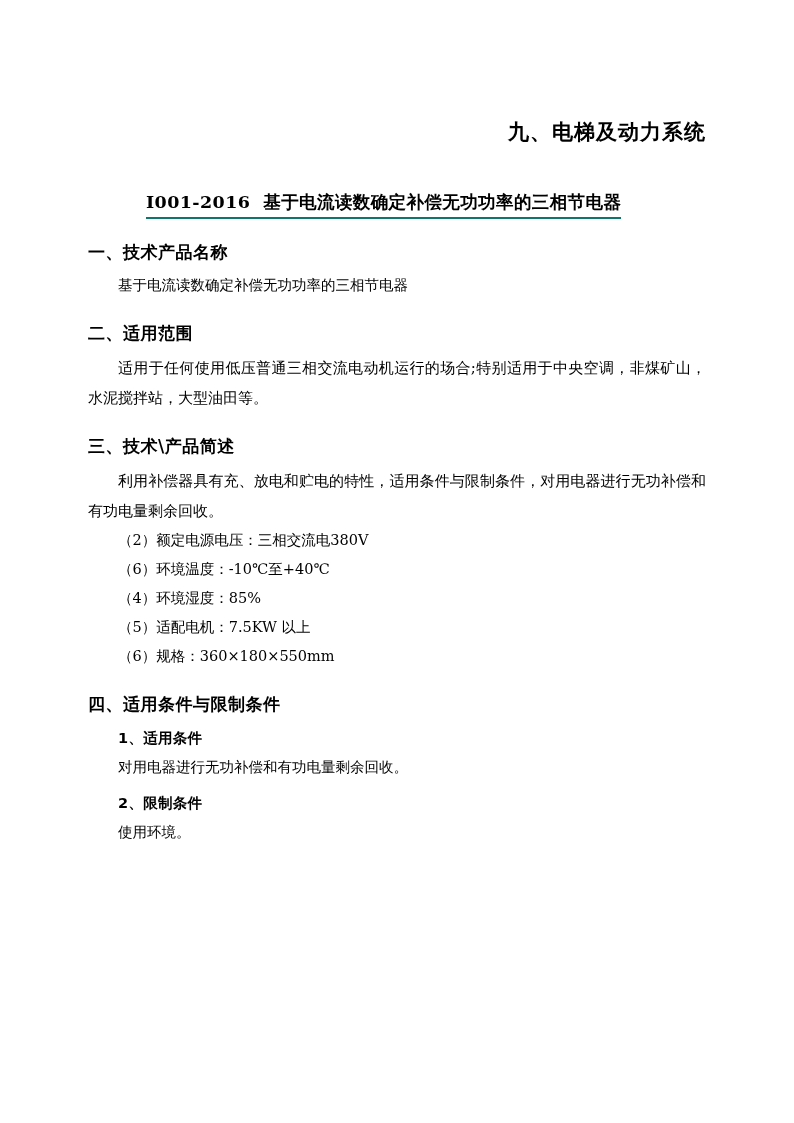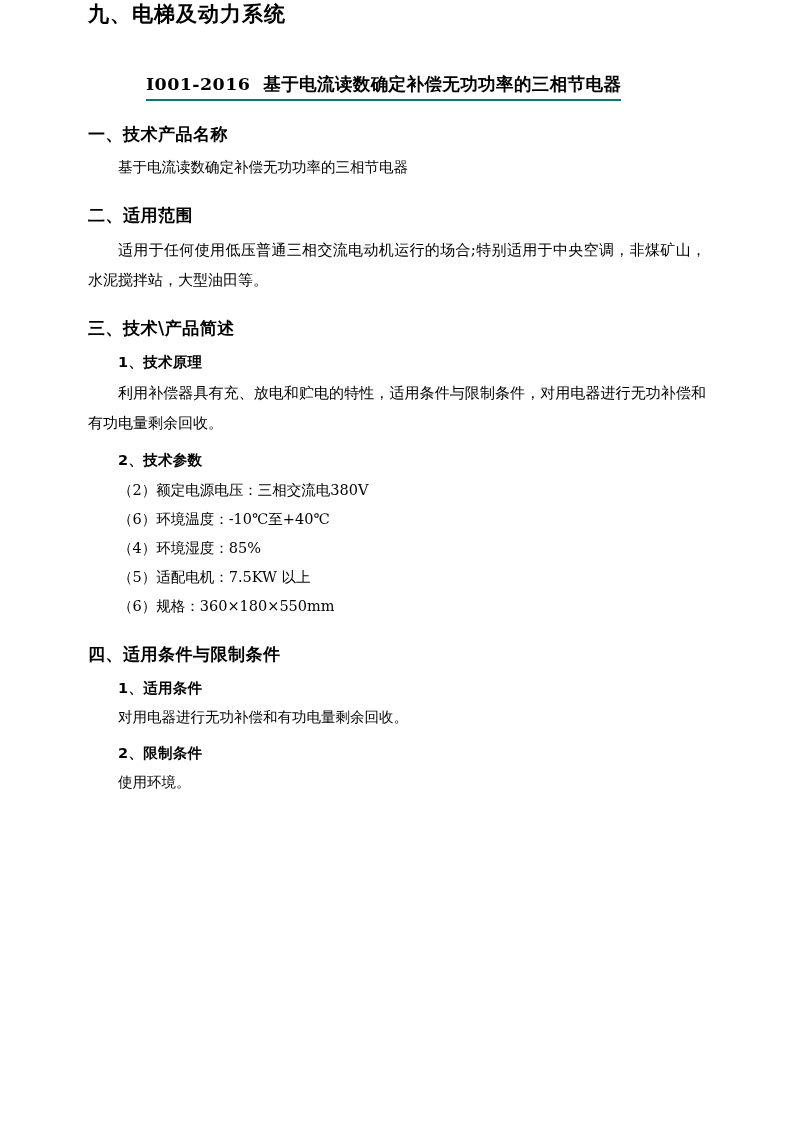--- a/index.html
+++ b/index.html
@@ -16,24 +16,25 @@
     overflow: hidden;
   }
   .page {
     position: relative;
     width: 794px;
     height: 1123px;
     box-sizing: border-box;
     padding: 0 88px;
   }
   .doc-title {
-    text-align: left;
+    text-align: right;
     font-size: 21px;
     font-weight: bold;
     letter-spacing: 1px;
+    margin-top: 118px;
     margin-bottom: 0;
     font-family: "DejaVu Sans", "Liberation Sans", sans-serif;
   }
   .code-title-wrap {
     margin-top: 44px;
     padding-left: 58px;
   }
   .code-title {
     display: inline-block;
     font-size: 17.5px;
@@ -95,24 +96,22 @@
     <span class="code-title"><span class="code-id">I001-2016</span>&nbsp; <span>基于电流读数确定补偿无功功率的三相节电器</span></span>
   </div>
 
   <h2 class="section">一、技术产品名称</h2>
   <p class="body-indent-small">基于电流读数确定补偿无功功率的三相节电器</p>
 
   <h2 class="section">二、适用范围</h2>
   <p class="body-text">适用于任何使用低压普通三相交流电动机运行的场合;特别适用于中央空调，非煤矿山，水泥搅拌站，大型油田等。</p>
 
   <h2 class="section">三、技术\产品简述</h2>
-  <h3 class="subsection">1、技术原理</h3>
   <p class="body-text">利用补偿器具有充、放电和贮电的特性，适用条件与限制条件，对用电器进行无功补偿和有功电量剩余回收。</p>
 
-  <h3 class="subsection">2、技术参数</h3>
   <p class="param-item">（2）额定电源电压：三相交流电380V</p>
   <p class="param-item">（6）环境温度：-10℃至+40℃</p>
   <p class="param-item">（4）环境湿度：85%</p>
   <p class="param-item">（5）适配电机：7.5KW 以上</p>
   <p class="param-item">（6）规格：360×180×550mm</p>
 
   <h2 class="section">四、适用条件与限制条件</h2>
   <h3 class="subsection">1、适用条件</h3>
   <p class="body-indent-small">对用电器进行无功补偿和有功电量剩余回收。</p>
   <h3 class="subsection">2、限制条件</h3>

